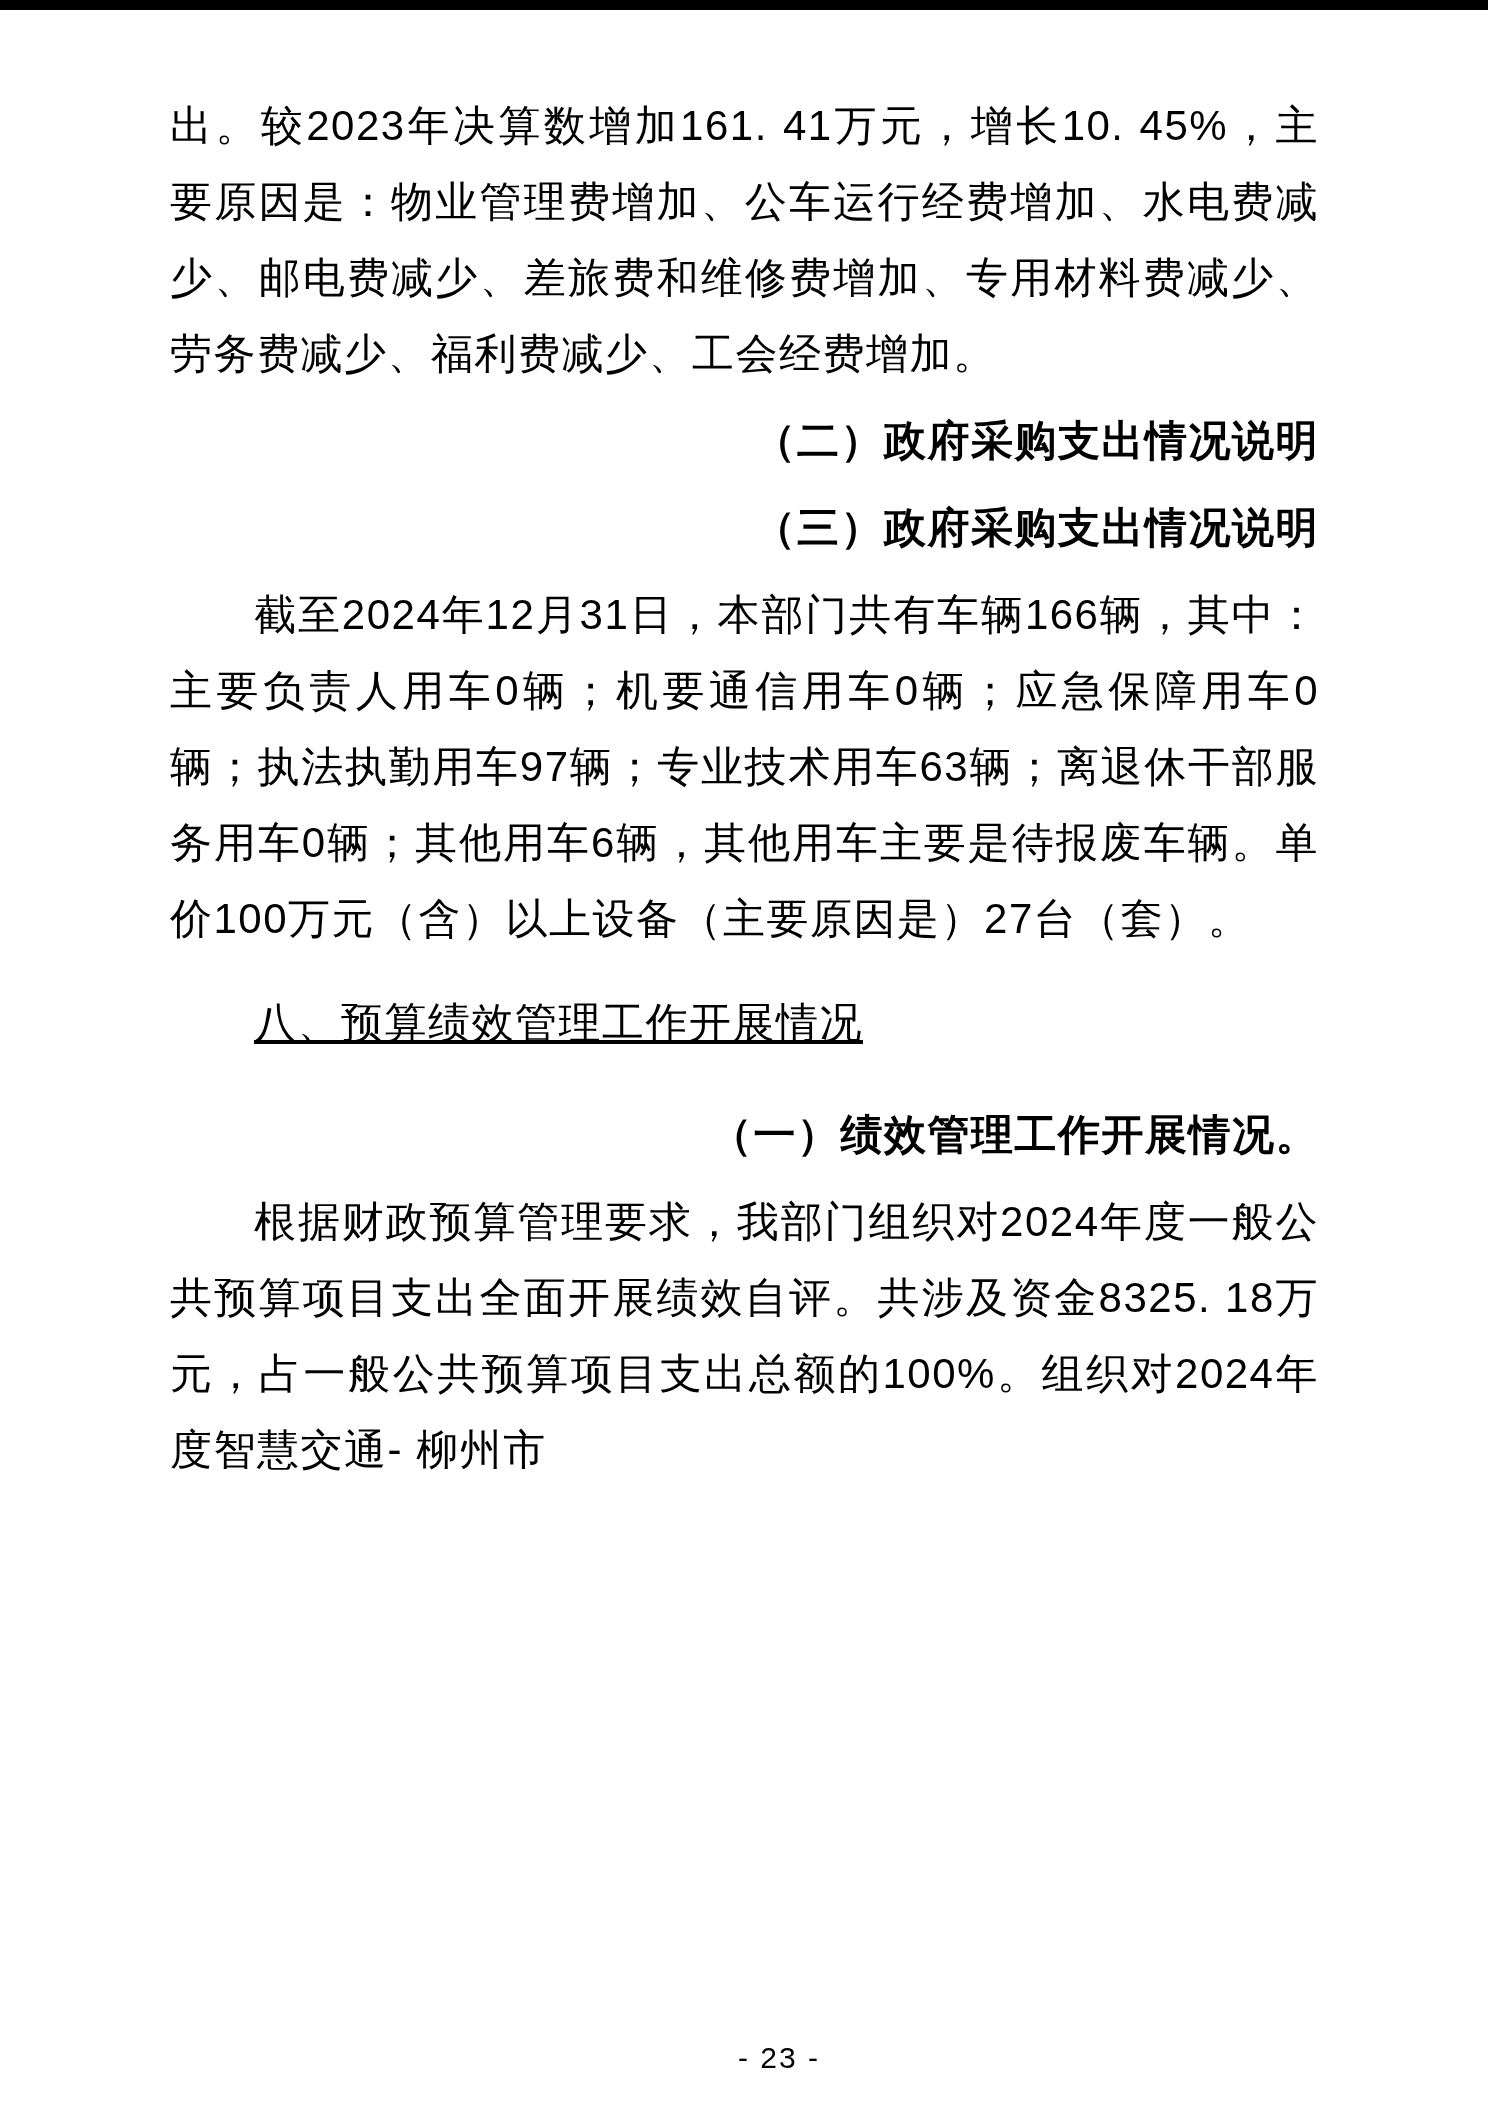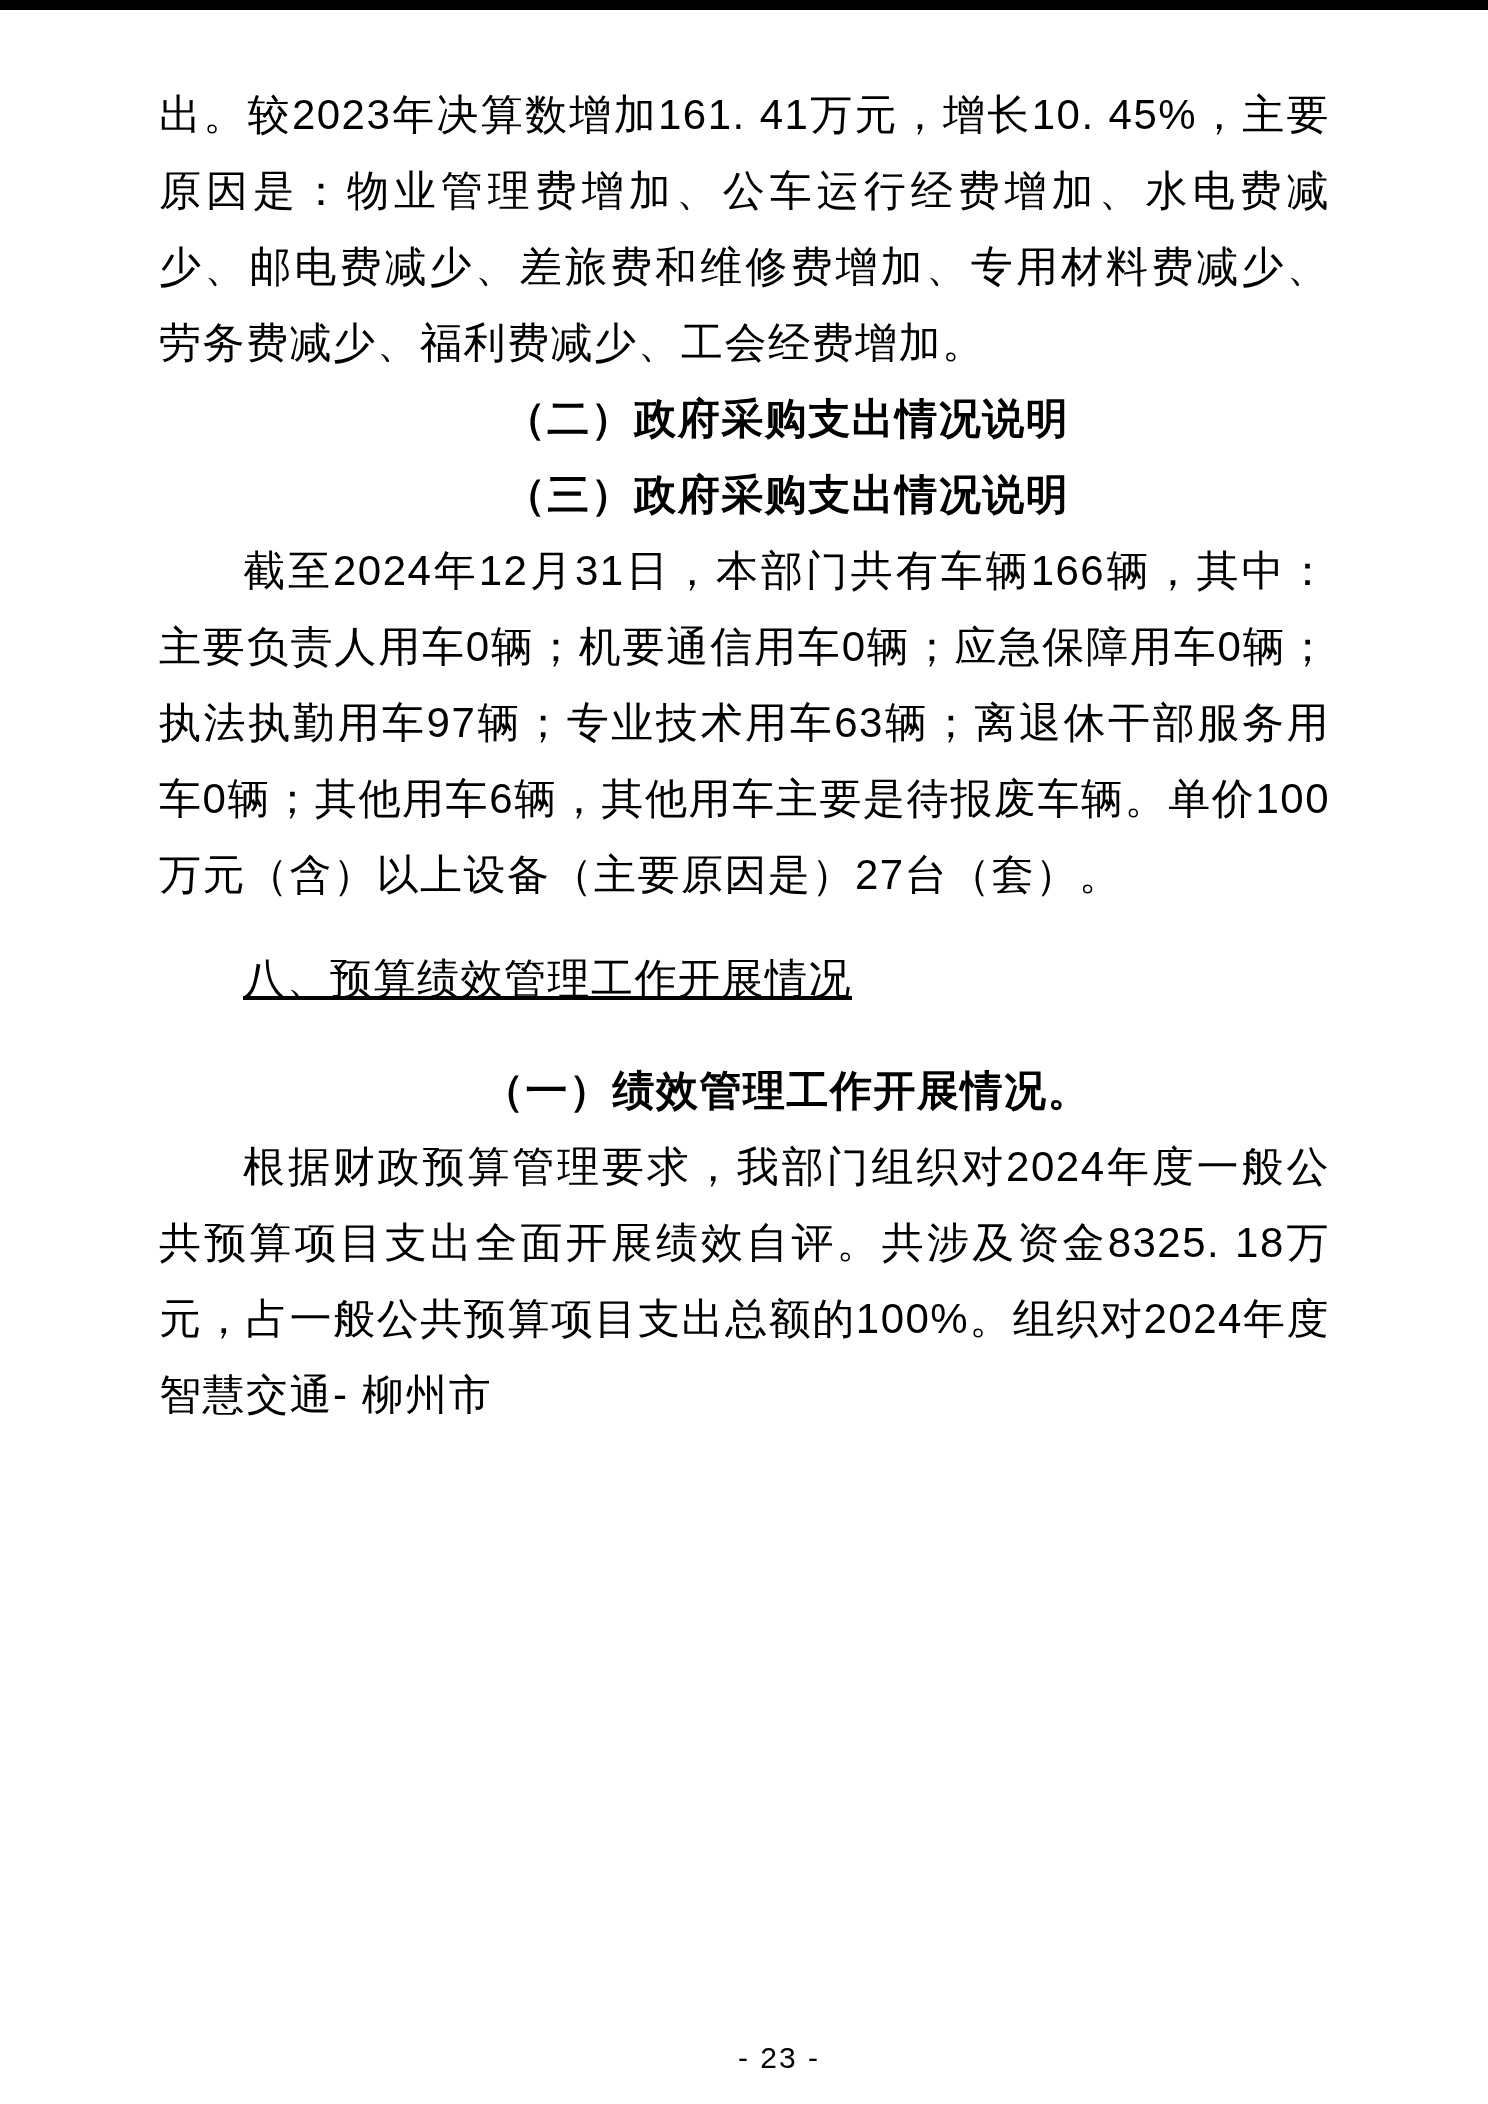--- a/index.html
+++ b/index.html
@@ -29,30 +29,30 @@
     left: 159px;
     top: 77px;
     width: 1171px;
     font-size: 42px;
     line-height: 76px;
     letter-spacing: 1.5px;
     text-align: justify;
     text-justify: inter-character;
   }
   .content p, .content div {
-    margin: 0;
+    margin: 11px;
     padding: 0;
   }
   .para-indent {
     text-indent: 2em;
   }
   .heading-bold {
     font-weight: 700;
     text-indent: 2em;
-    text-align: center;
+    text-align: right;
   }
   .heading-section {
     text-indent: 2em;
     text-align: left;
     margin-top: 28px !important;
     margin-bottom: 36px !important;
     text-decoration: underline;
   }
   .page-footer {
     position: absolute;

